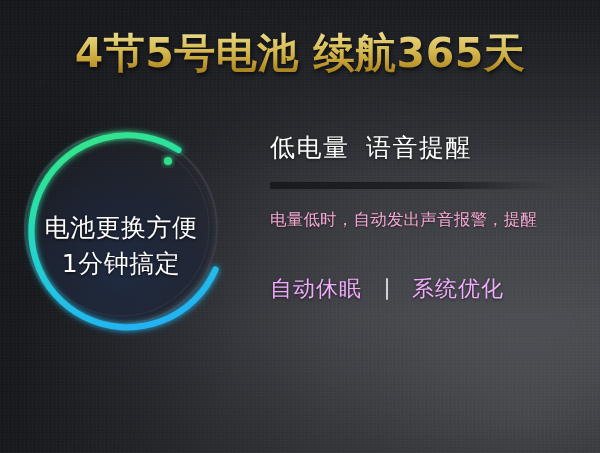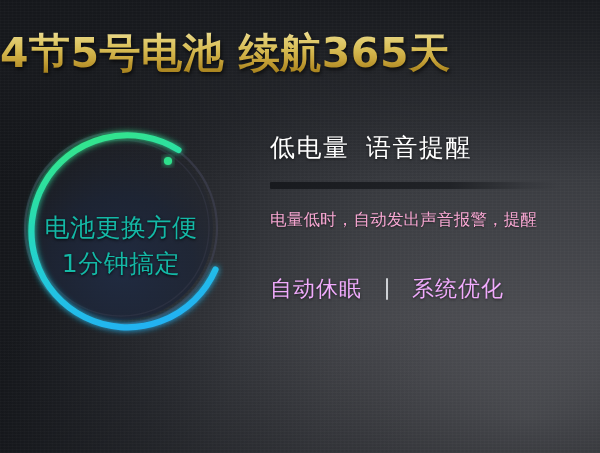--- a/index.html
+++ b/index.html
@@ -51,20 +51,21 @@
       repeating-linear-gradient(0deg, rgba(255,255,255,0.35) 0px, rgba(255,255,255,0.35) 1px, rgba(0,0,0,0) 1px, rgba(0,0,0,0) 3px),
       repeating-linear-gradient(90deg, rgba(255,255,255,0.28) 0px, rgba(255,255,255,0.28) 1px, rgba(0,0,0,0) 1px, rgba(0,0,0,0) 4px);
   }
 
   
   .title-wrap {
     position: absolute;
     top: 28px;
     left: 0;
     width: 600px;
+    text-align: center;
     z-index: 6;
   }
   .title {
     display: inline-block;
     font-size: 41px;
     line-height: 50px;
     font-weight: bold;
     letter-spacing: 0.5px;
     white-space: nowrap;
     background-image: linear-gradient(180deg,
@@ -91,21 +92,21 @@
     z-index: 5;
   }
   .ring-svg { display: block; }
 
   .ring-text {
     position: absolute;
     left: 0;
     top: 92px;
     width: 206px;
     text-align: center;
-    color: #14b8a6;
+    color: #ffffff;
     z-index: 7;
     pointer-events: none;
   }
   .ring-line1 {
     font-size: 25px;
     line-height: 36px;
     letter-spacing: 0.5px;
     text-shadow: 0 1px 3px rgba(0,0,0,0.85);
     white-space: nowrap;
   }

